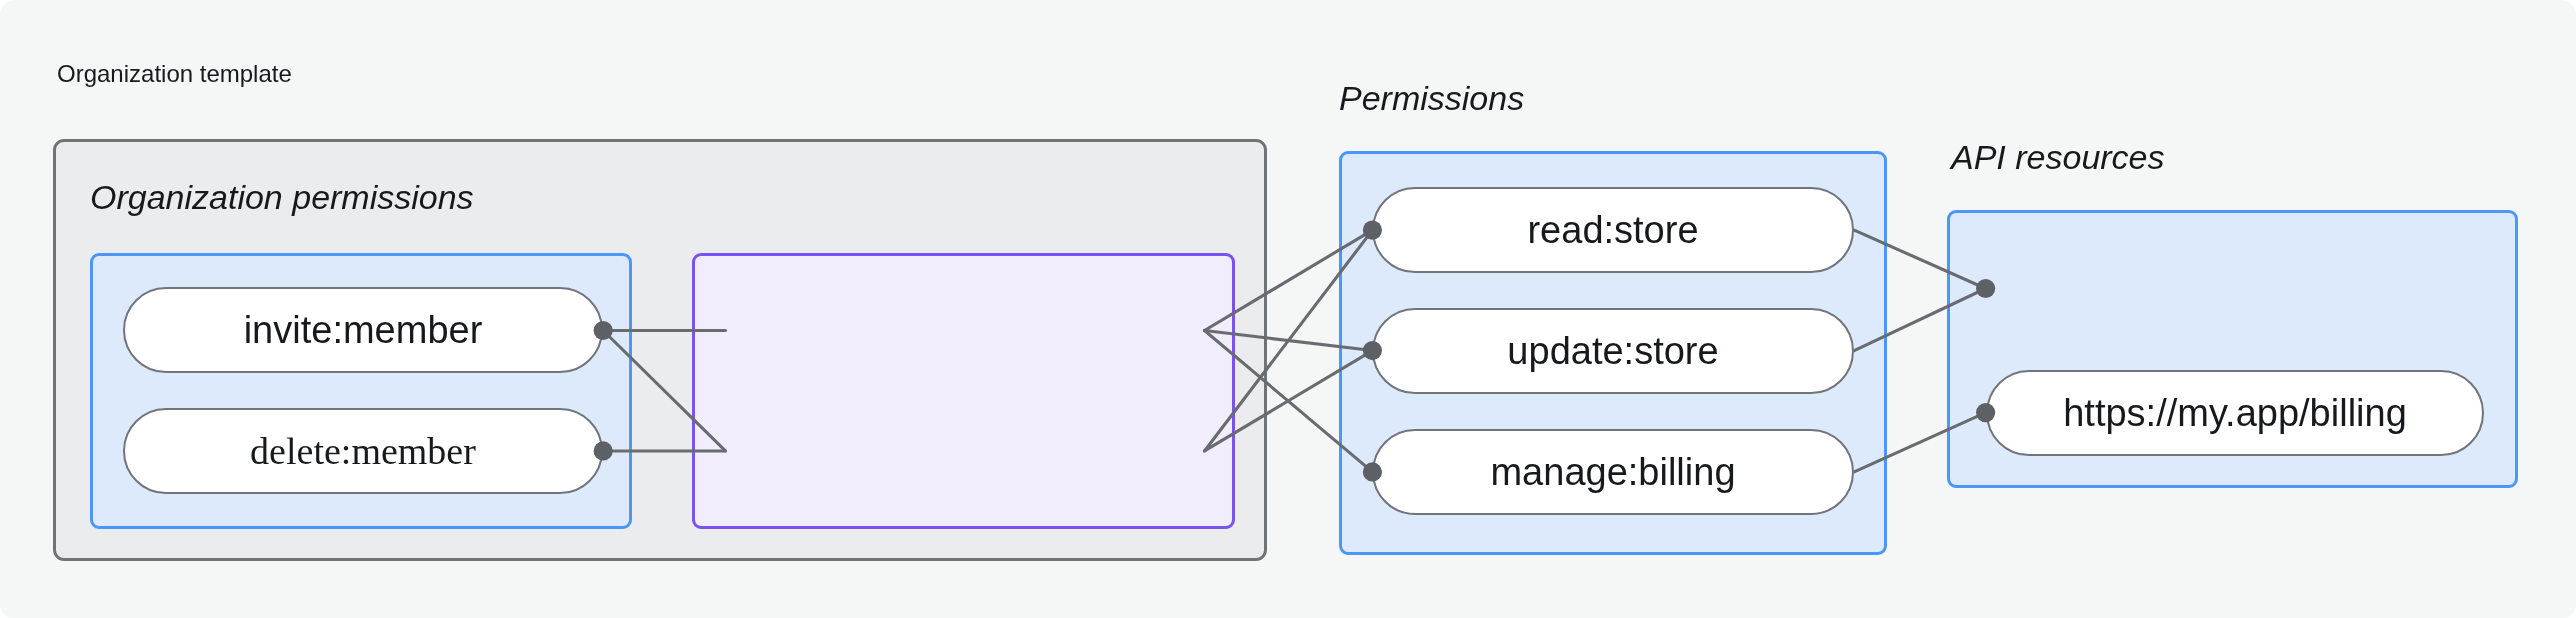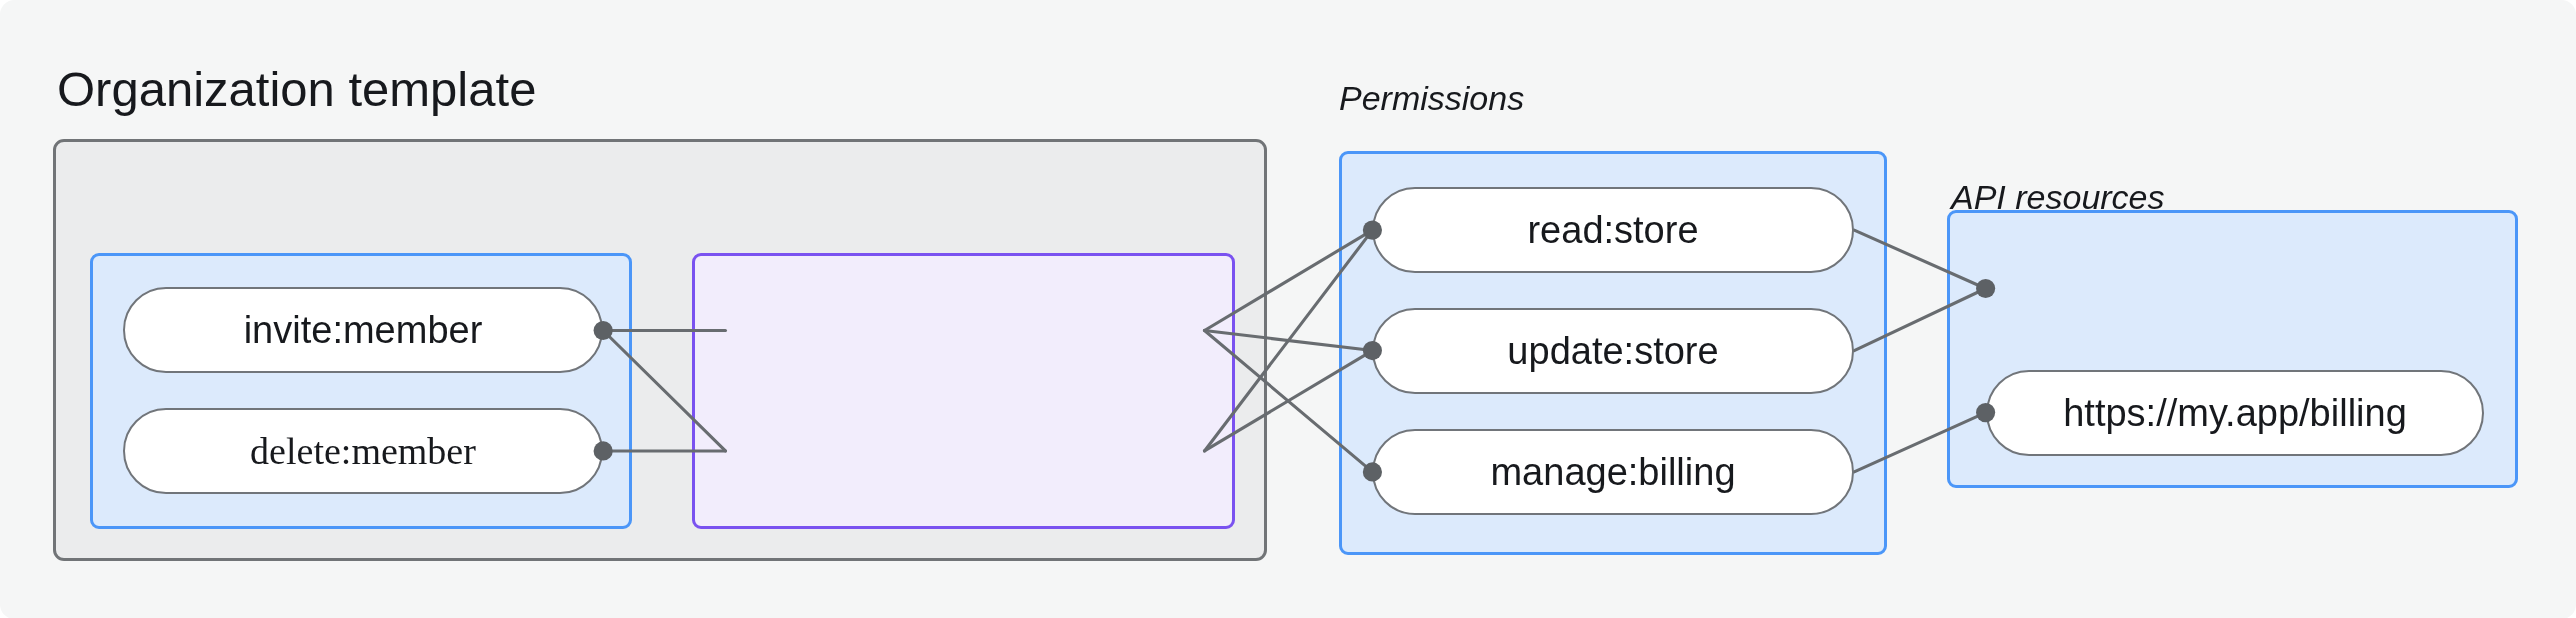--- a/index.html
+++ b/index.html
@@ -14,21 +14,21 @@
     height: 619px;
     background: #f5f6f6;
     border-radius: 14.6px;
     overflow: hidden;
     color: #17191d;
   }
   .diagram-title {
     position: absolute;
     left: 57px;
     top: 60px;
-    font-size: 49px;
+    font-size: 24px;
     line-height: 1.2;
     color: #17191d;
     white-space: nowrap;
   }
   .section-label {
     position: absolute;
     font-size: 34px;
     line-height: 1.2;
     color: #17191d;
     white-space: nowrap;
@@ -56,21 +56,21 @@
     border-radius: 9px;
   }
   #org-permissions-box { left: 90px;  top: 253px; width: 542px; height: 276px; }
   #org-roles-box       { left: 692px; top: 253px; width: 543px; height: 276px; }
   #permissions-box     { left: 1339px; top: 151px; width: 548px; height: 404px; }
   #api-resources-box   { left: 1947px; top: 210px; width: 571px; height: 278px; }
 
   .label-org-permissions { left: 90px;   top: 177px; }
   .label-org-roles       { left: 692px;  top: 177px; }
   .label-permissions     { left: 1339px; top: 78px; }
-  .label-api-resources   { left: 1951px; top: 137px; margin-top: 40px; }
+  .label-api-resources   { left: 1951px; top: 137px; }
 
   .node {
     position: absolute;
     box-sizing: border-box;
     height: 86px;
     background: #ffffff;
     border: 2.7px solid #71757a;
     border-radius: 55px;
     display: flex;
     align-items: center;
@@ -112,20 +112,21 @@
   }
 </style>
 </head>
 <body>
 
 <div class="canvas">
 
   <div class="diagram-title">Organization template</div>
 
   <div class="box gray" id="org-template-box"></div>
+  <div class="section-label label-org-permissions">Organization permissions</div>
   <div class="box blue" id="org-permissions-box"></div>
   <div class="box purple" id="org-roles-box"></div>
 
   <div class="section-label label-permissions">Permissions</div>
   <div class="box blue" id="permissions-box"></div>
 
   <div class="section-label label-api-resources">API resources</div>
   <div class="box blue" id="api-resources-box"></div>
 
   <svg class="edges-layer" width="2576" height="619" viewBox="0 0 2823 678">

